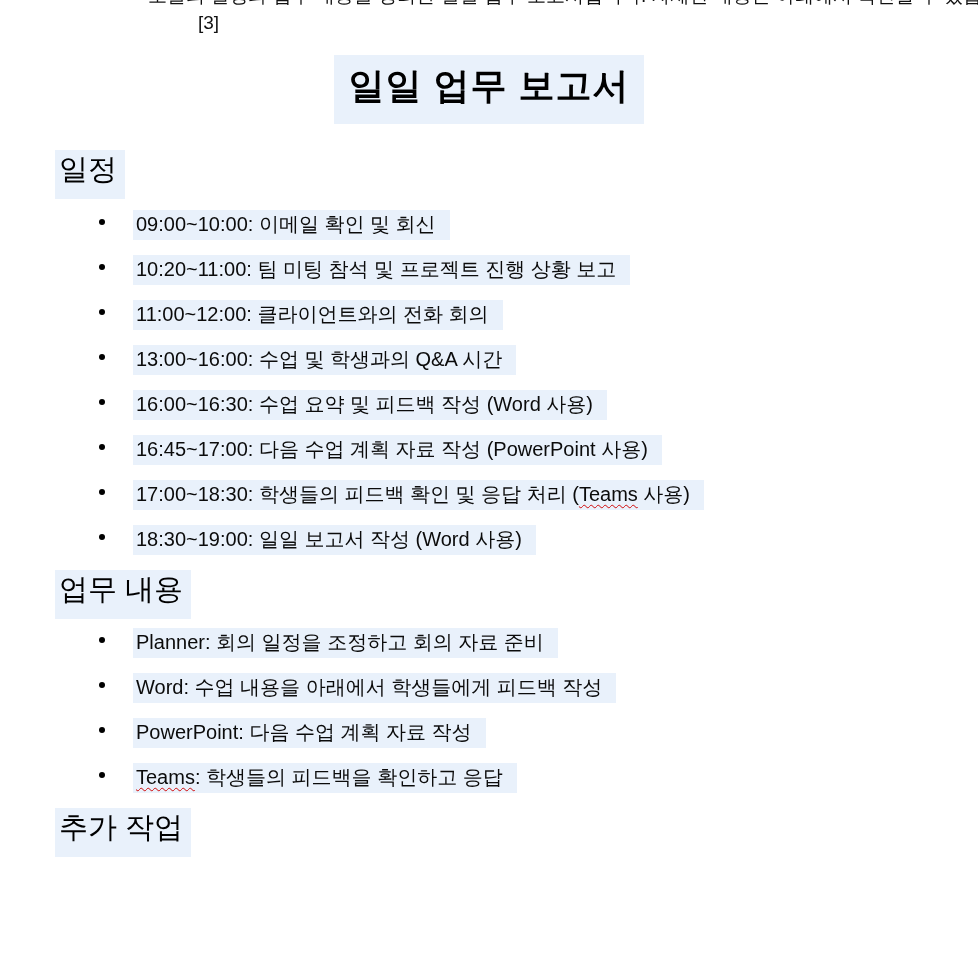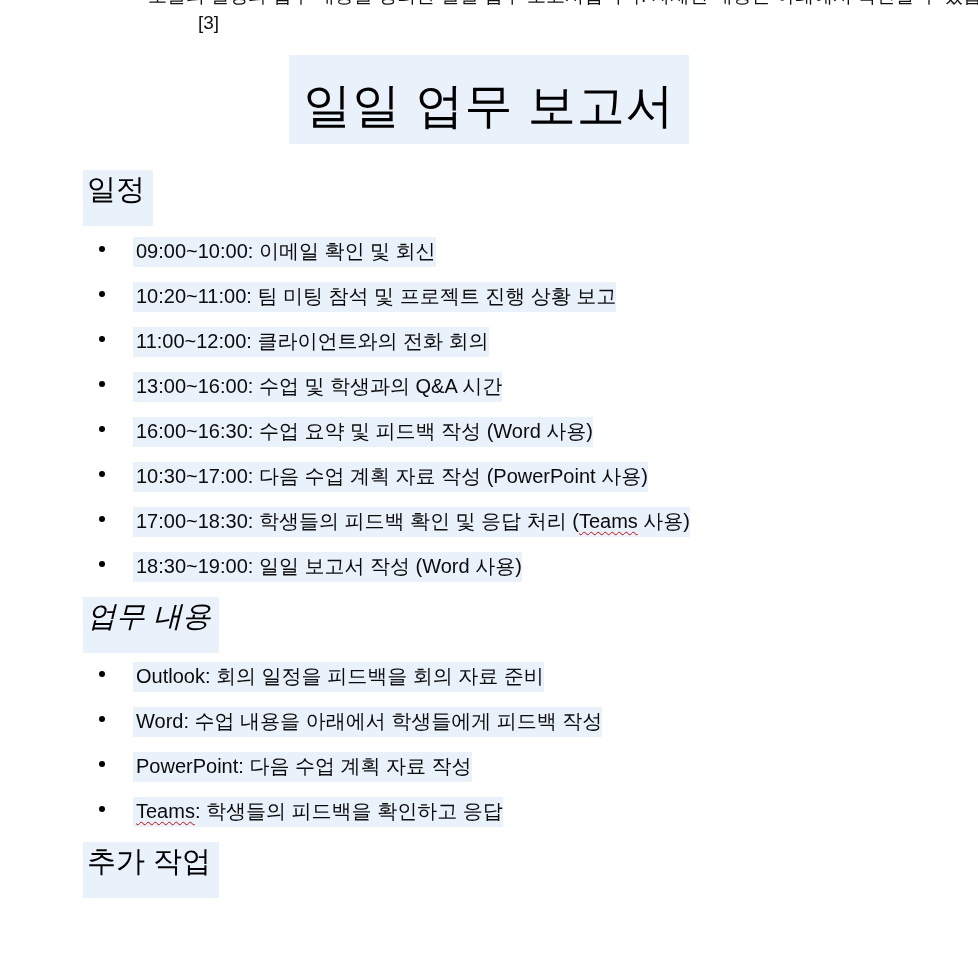--- a/index.html
+++ b/index.html
@@ -13,40 +13,40 @@
   .clip-line{
     position:absolute;top:-15px;left:148px;right:0;
     font-size:19px;line-height:22px;white-space:nowrap;color:#111;
   }
   .citation{
     position:absolute;top:12px;left:198px;
     font-size:19px;color:#111;
   }
   .title-wrap{margin:55px 0 0 0;text-align:center;}
   .title-wrap .hl{
-    display:inline-block;font-size:48px;font-weight:400;line-height:61px;
-    padding:20px 14px 8px 14px;letter-spacing:1px;color:#000;
+    display:inline-block;font-size:36px;font-weight:700;line-height:61px;
+    padding:0 14px 8px 14px;letter-spacing:1px;color:#000;
   }
   h2{margin:0 0 0 55px;font-size:29px;font-weight:500;color:#000;}
-  h2 .hl{display:inline-block;padding:3px 8px 21px 4px;line-height:32px;margin-left:28px;}
+  h2 .hl{display:inline-block;padding:3px 8px 14px 4px;line-height:32px;}
   #heading-1{margin-top:26px;}
-  #heading-2{margin-top:21px;font-style:italic;}
+  #heading-2{margin-top:21px;}
   #heading-3{margin-top:13px;}
   ul{list-style:none;margin:0;padding:0 0 0 133px;}
   #list-0{margin-top:11px;}
   #list-1{margin-top:9px;}
   li{
     position:relative;height:23px;margin-bottom:22px;
     font-size:20px;line-height:23px;white-space:nowrap;
   }
   li::before{
     content:"";position:absolute;left:-34px;top:9px;
     width:6px;height:6px;border-radius:50%;background:#000;
   }
-  li .hl{display:inline-block;padding:3px 0 4px 3px;line-height:23px;}
+  li .hl{display:inline-block;padding:3px 14px 4px 3px;line-height:23px;}
   .sq{
     text-decoration:underline;text-decoration-style:wavy;
     text-decoration-color:#cf0a0a;text-decoration-thickness:1px;
     text-underline-offset:3px;text-decoration-skip-ink:none;
   }
 </style>
 </head>
 <body>
 
 <div class="clip-line">
@@ -59,26 +59,26 @@
   <span class="hl">일일 업무 보고서</span>
 </div>
 
 <h2 id="heading-1"><span class="hl">일정</span></h2>
 <ul id="list-0">
     <li><span class="hl"><span>09:00~10:00: 이메일 확인 및 회신</span></span></li>
     <li><span class="hl"><span>10:20~11:00: 팀 미팅 참석 및 프로젝트 진행 상황 보고</span></span></li>
     <li><span class="hl"><span>11:00~12:00: 클라이언트와의 전화 회의</span></span></li>
     <li><span class="hl"><span>13:00~16:00: 수업 및 학생과의 Q&amp;A 시간</span></span></li>
     <li><span class="hl"><span>16:00~16:30: 수업 요약 및 피드백 작성 (Word 사용)</span></span></li>
-    <li><span class="hl"><span>10:30~17:00: 다음 수업 계획 자료 작성 (PowerPoint 사용)</span></span></li>
+    <li><span class="hl"><span>16:45~17:00: 다음 수업 계획 자료 작성 (PowerPoint 사용)</span></span></li>
     <li><span class="hl"><span>17:00~18:30: 학생들의 피드백 확인 및 응답 처리 (</span><span class="sq">Teams</span><span> 사용)</span></span></li>
     <li><span class="hl"><span>18:30~19:00: 일일 보고서 작성 (Word 사용)</span></span></li>
   </ul>
 
 <h2 id="heading-2"><span class="hl">업무 내용</span></h2>
 <ul id="list-1">
-    <li><span class="hl"><span>Outlook: 회의 일정을 피드백을 회의 자료 준비</span></span></li>
+    <li><span class="hl"><span>Planner: 회의 일정을 조정하고 회의 자료 준비</span></span></li>
     <li><span class="hl"><span>Word: 수업 내용을 아래에서 학생들에게 피드백 작성</span></span></li>
     <li><span class="hl"><span>PowerPoint: 다음 수업 계획 자료 작성</span></span></li>
     <li><span class="hl"><span class="sq">Teams</span><span>: 학생들의 피드백을 확인하고 응답</span></span></li>
   </ul>
 
 <h2 id="heading-3"><span class="hl">추가 작업</span></h2>
 
 </body></html>

